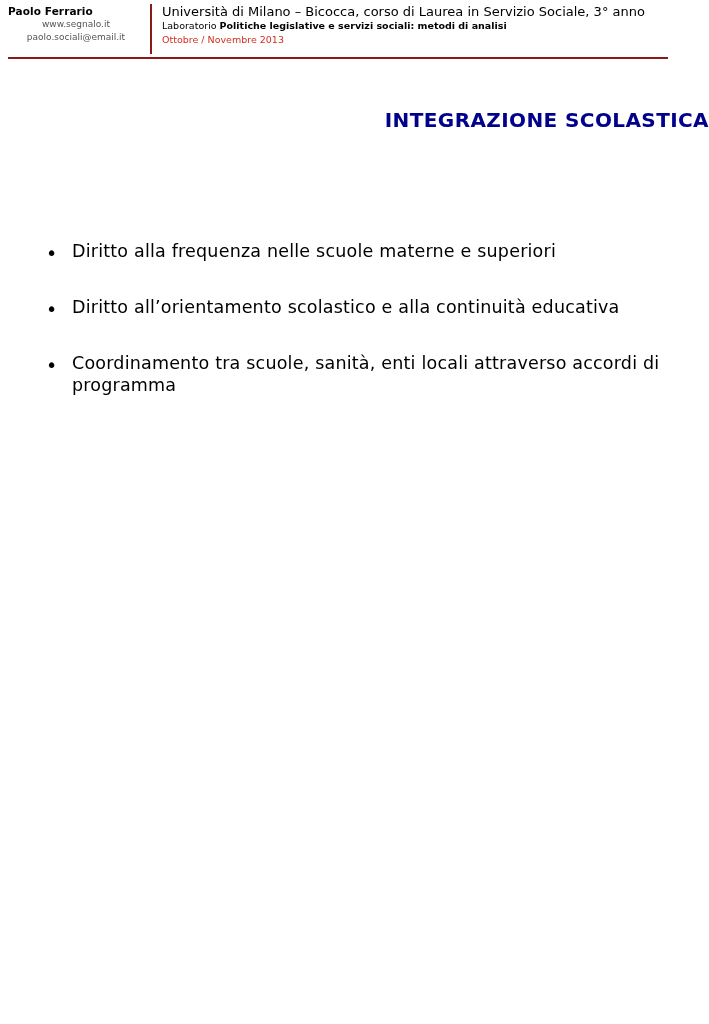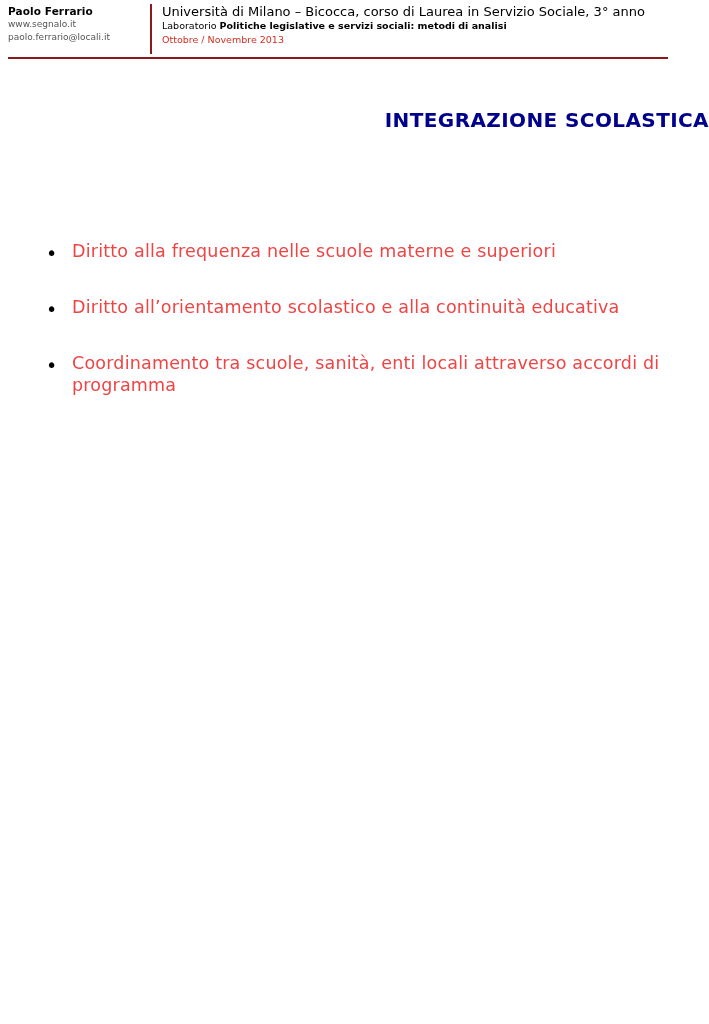--- a/index.html
+++ b/index.html
@@ -44,20 +44,21 @@
     font-weight: bold;
     color: #000000;
     line-height: 14px;
     letter-spacing: 0.1px;
   }
   .author-site, .author-mail {
     font-family: "DejaVu Sans", sans-serif;
     font-size: 9px;
     color: #555555;
     line-height: 13px;
+    text-align: center;
   }
   .header-divider {
     width: 2px;
     flex: 0 0 2px;
     background: #8b1a1a;
     height: 50px;
     margin-right: 10px;
   }
   .header-center {
     flex: 1 1 auto;
@@ -160,33 +161,33 @@
     color: #000000;
     text-align: left;
     padding-left: 6px;
     box-sizing: border-box;
   }
   .bullet-text {
     flex: 1 1 auto;
     font-family: "DejaVu Sans", sans-serif;
     font-size: 17.5px;
     line-height: 22px;
-    color: #ef4444;
+    color: #000000;
     letter-spacing: 0.2px;
   }
 </style>
 </head>
 <body>
 
 <div class="header">
   <div class="header-inner">
     <div class="header-left">
       <div class="author-name">Paolo Ferrario</div>
       <div class="author-site">www.segnalo.it</div>
-      <div class="author-mail">paolo.ferrario@locali.it</div>
+      <div class="author-mail">paolo.sociali@email.it</div>
     </div>
     <div class="header-divider"></div>
     <div class="header-center">
       <div class="course-line">Università di Milano – Bicocca, corso di  Laurea in Servizio Sociale, 3° anno</div>
       <div class="lab-line"><span class="lab-label">Laboratorio </span><span class="lab-strong">Politiche legislative e servizi sociali: metodi di analisi</span></div>
       <div class="date-line">Ottobre / Novembre 2013</div>
     </div>
   </div>
   <div class="header-rule"></div>
 </div>

